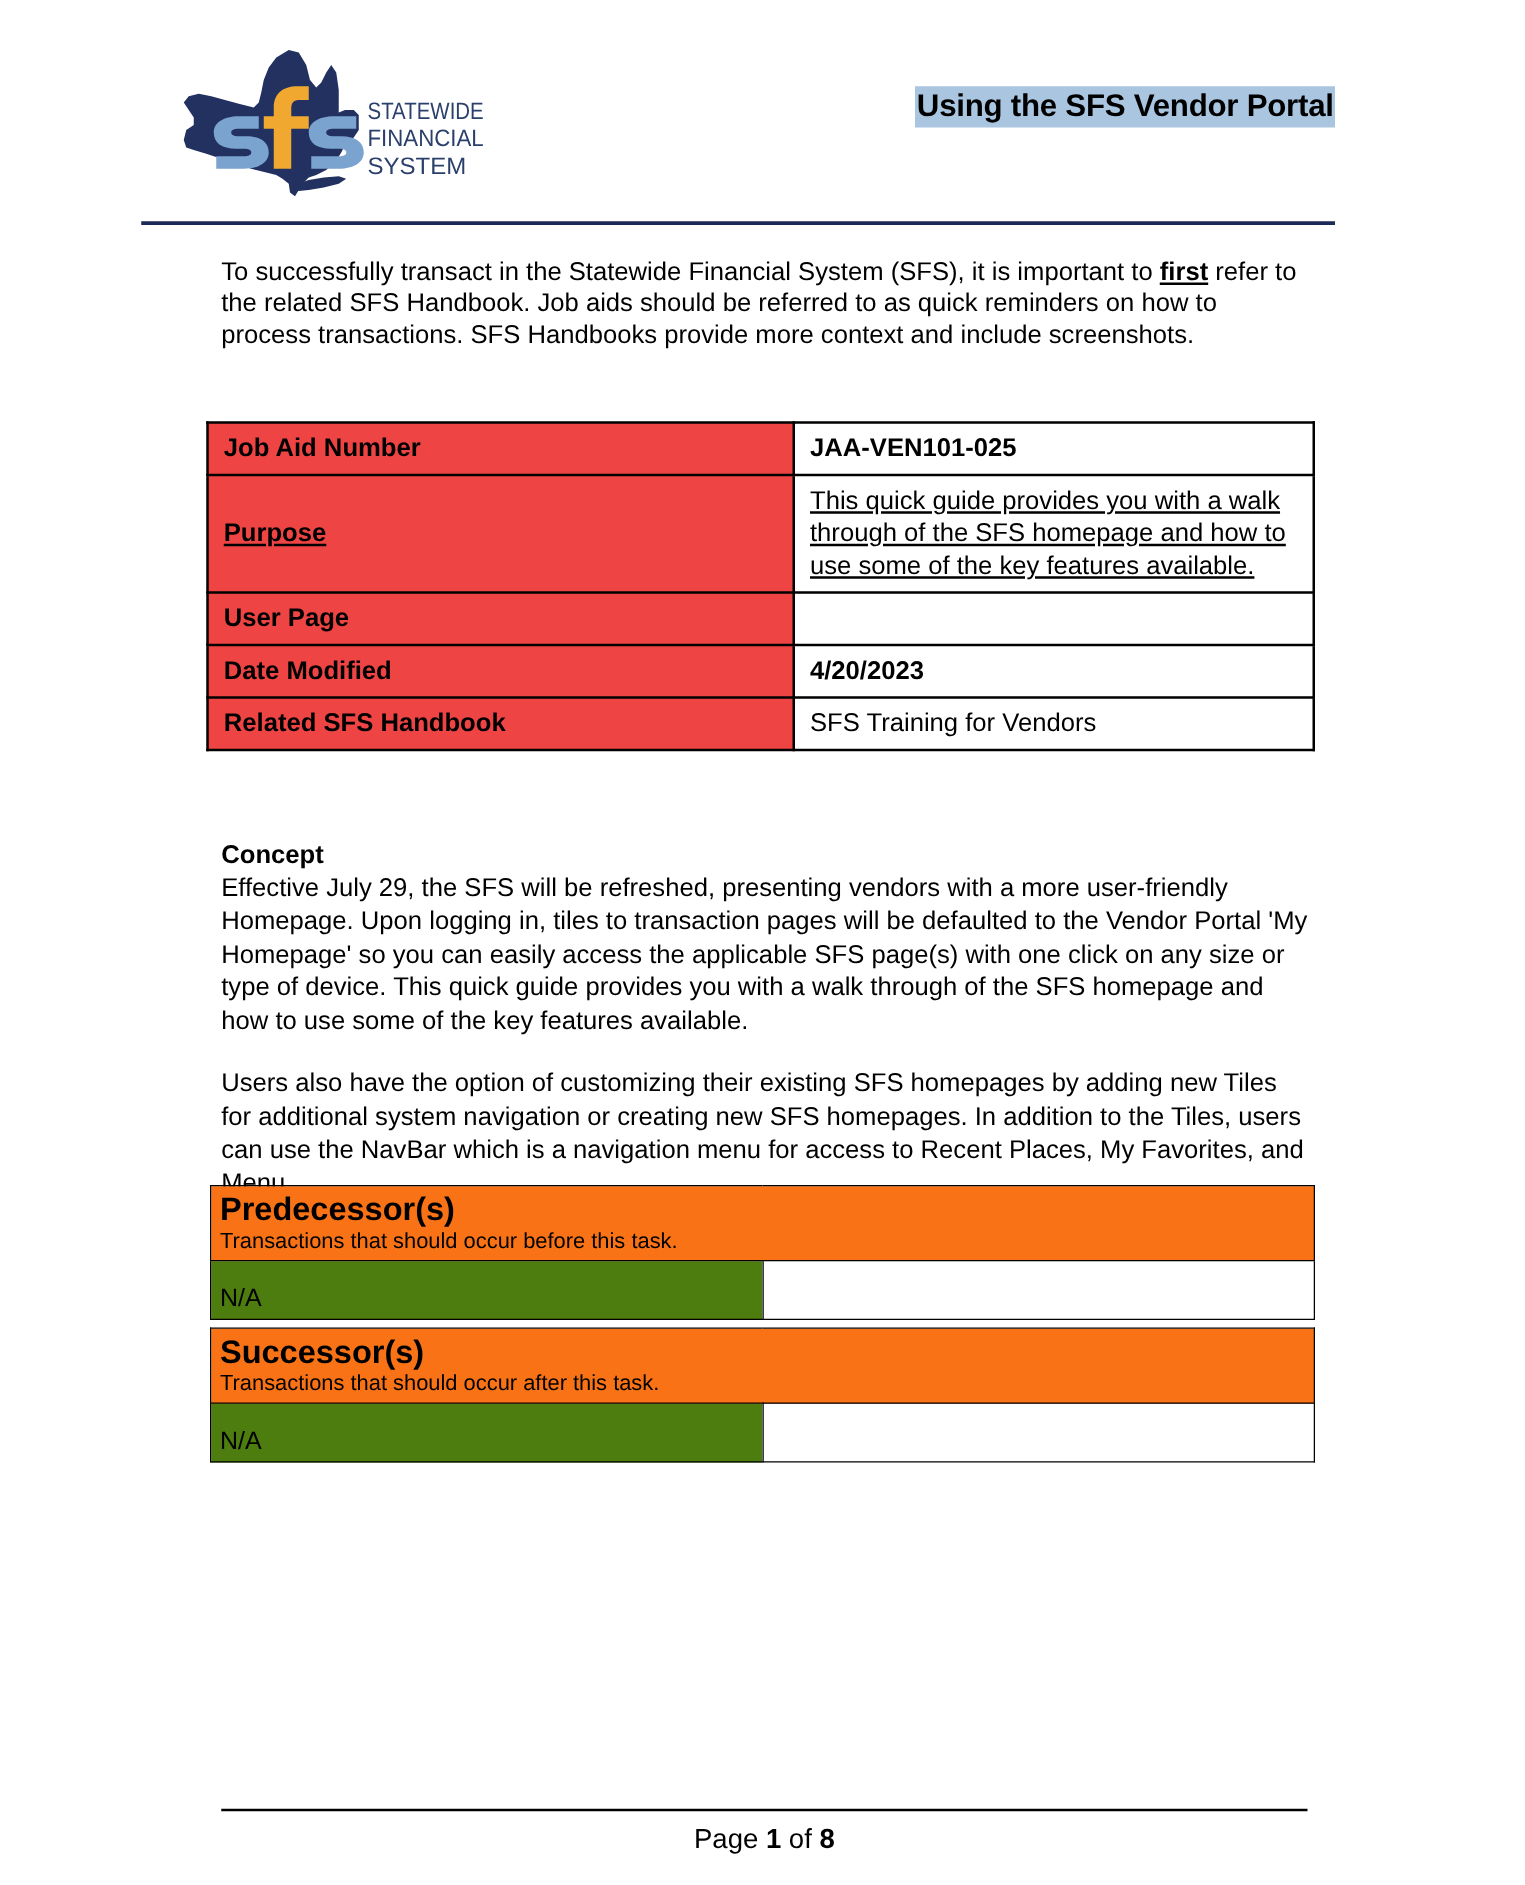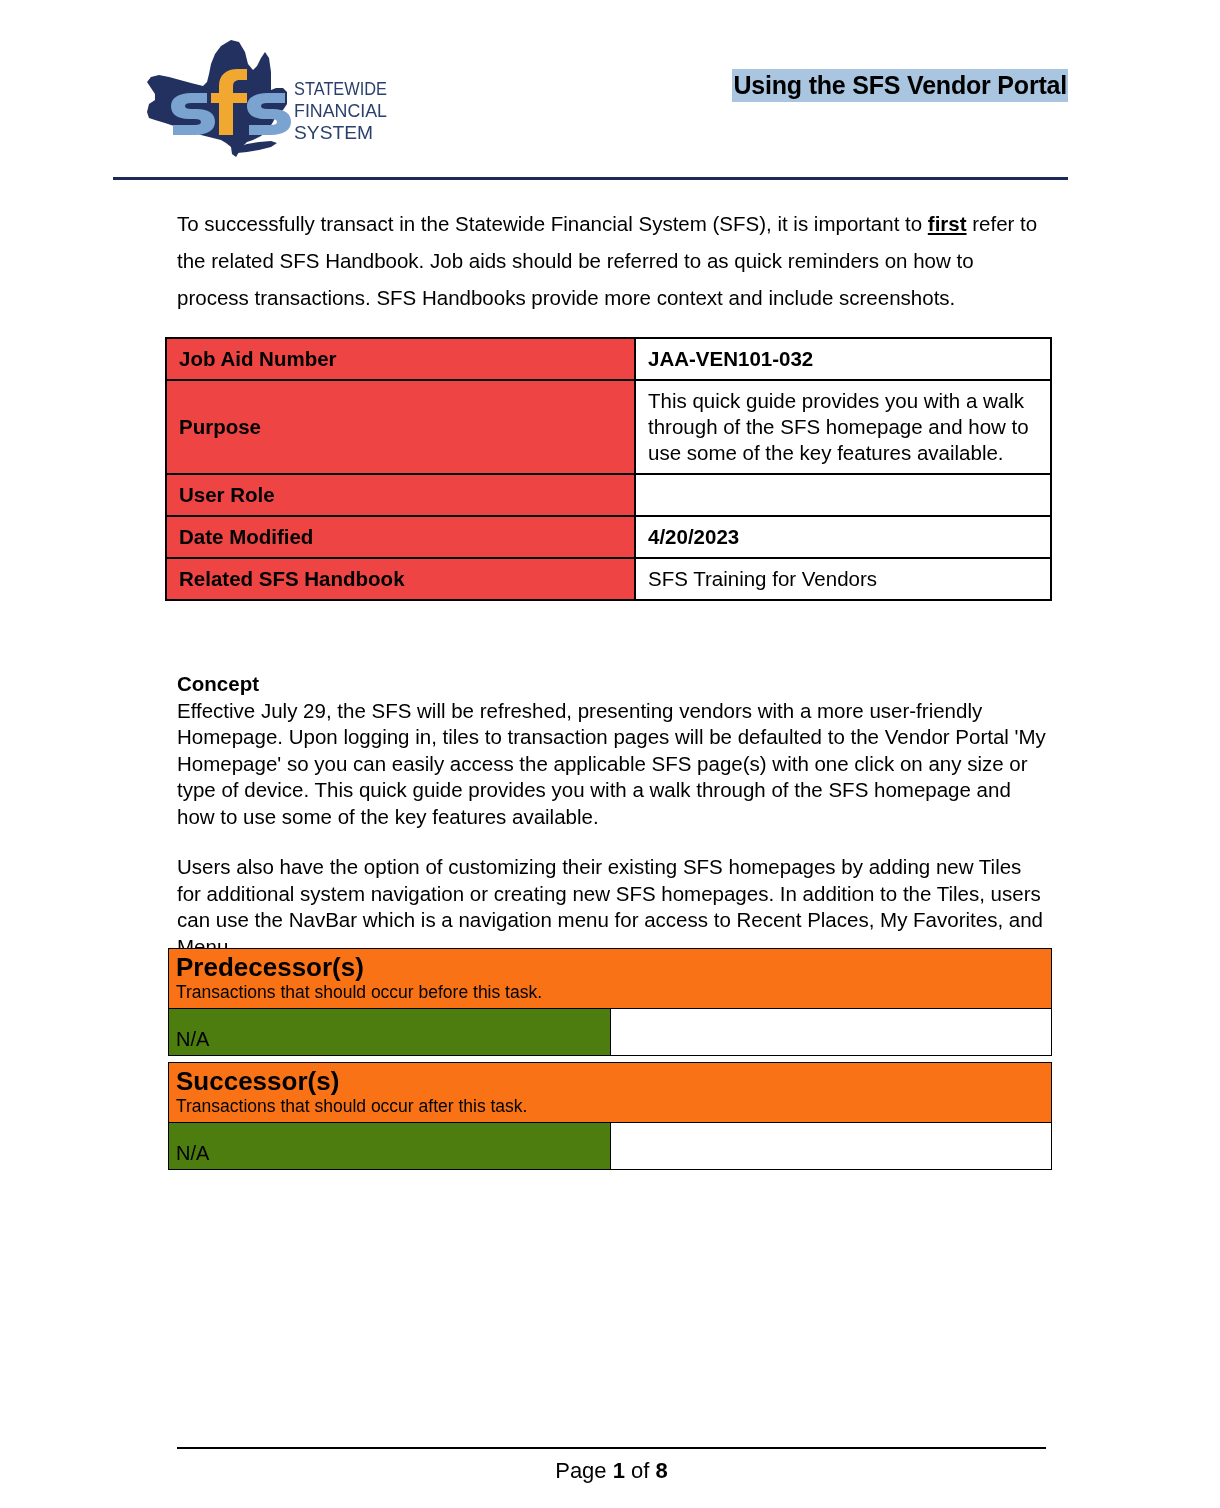--- a/index.html
+++ b/index.html
@@ -64,21 +64,21 @@
     border-top: 3px solid #1b2a56;
   }
 
   
   .intro {
     position: absolute;
     left: 177px;
     top: 205px;
     width: 870px;
     font-size: 20.5px;
-    line-height: 37px;
+    line-height: 25px;
   }
   .intro b { font-weight: bold; text-decoration: underline; }
 
   
   .info-table {
     position: absolute;
     left: 165px;
     top: 337px;
     width: 887px;
     border-collapse: collapse;
@@ -91,21 +91,21 @@
     line-height: 26px;
     vertical-align: middle;
   }
   .info-table td.lbl {
     width: 443px;
     background: #ef4444;
     font-weight: bold;
   }
   .info-table td.val { background: #ffffff; }
   .info-table td.val.bold { font-weight: bold; }
-  .info-table tr.tall td { height: 74px; vertical-align: middle; }
+  .info-table tr.tall td { height: 74px; vertical-align: middle; text-decoration: underline; }
 
   
   .concept {
     position: absolute;
     left: 177px;
     top: 643px;
     width: 870px;
     font-size: 20.5px;
     line-height: 26.5px;
     margin-top: 28px;
@@ -222,28 +222,28 @@
   </div>
 
   <div class="header-rule"></div>
 
   <div class="intro"><span>To successfully transact in the Statewide Financial System (SFS), it is important to </span><b>first</b><span> refer to the related SFS Handbook. Job aids should be referred to as quick reminders on how to process transactions. SFS Handbooks provide more context and include screenshots.</span></div>
 
   <table class="info-table">
     <tbody>
       <tr>
         <td class="lbl">Job Aid Number</td>
-        <td class="val bold">JAA-VEN101-032</td>
+        <td class="val bold">JAA-VEN101-025</td>
       </tr>
       <tr class="tall">
         <td class="lbl">Purpose</td>
         <td class="val">This quick guide provides you with a walk through of the SFS homepage and how to use some of the key features available.</td>
       </tr>
       <tr>
-        <td class="lbl">User Role</td>
+        <td class="lbl">User Page</td>
         <td class="val">&nbsp;</td>
       </tr>
       <tr>
         <td class="lbl">Date Modified</td>
         <td class="val bold">4/20/2023</td>
       </tr>
       <tr>
         <td class="lbl">Related SFS Handbook</td>
         <td class="val">SFS Training for Vendors</td>
       </tr>

